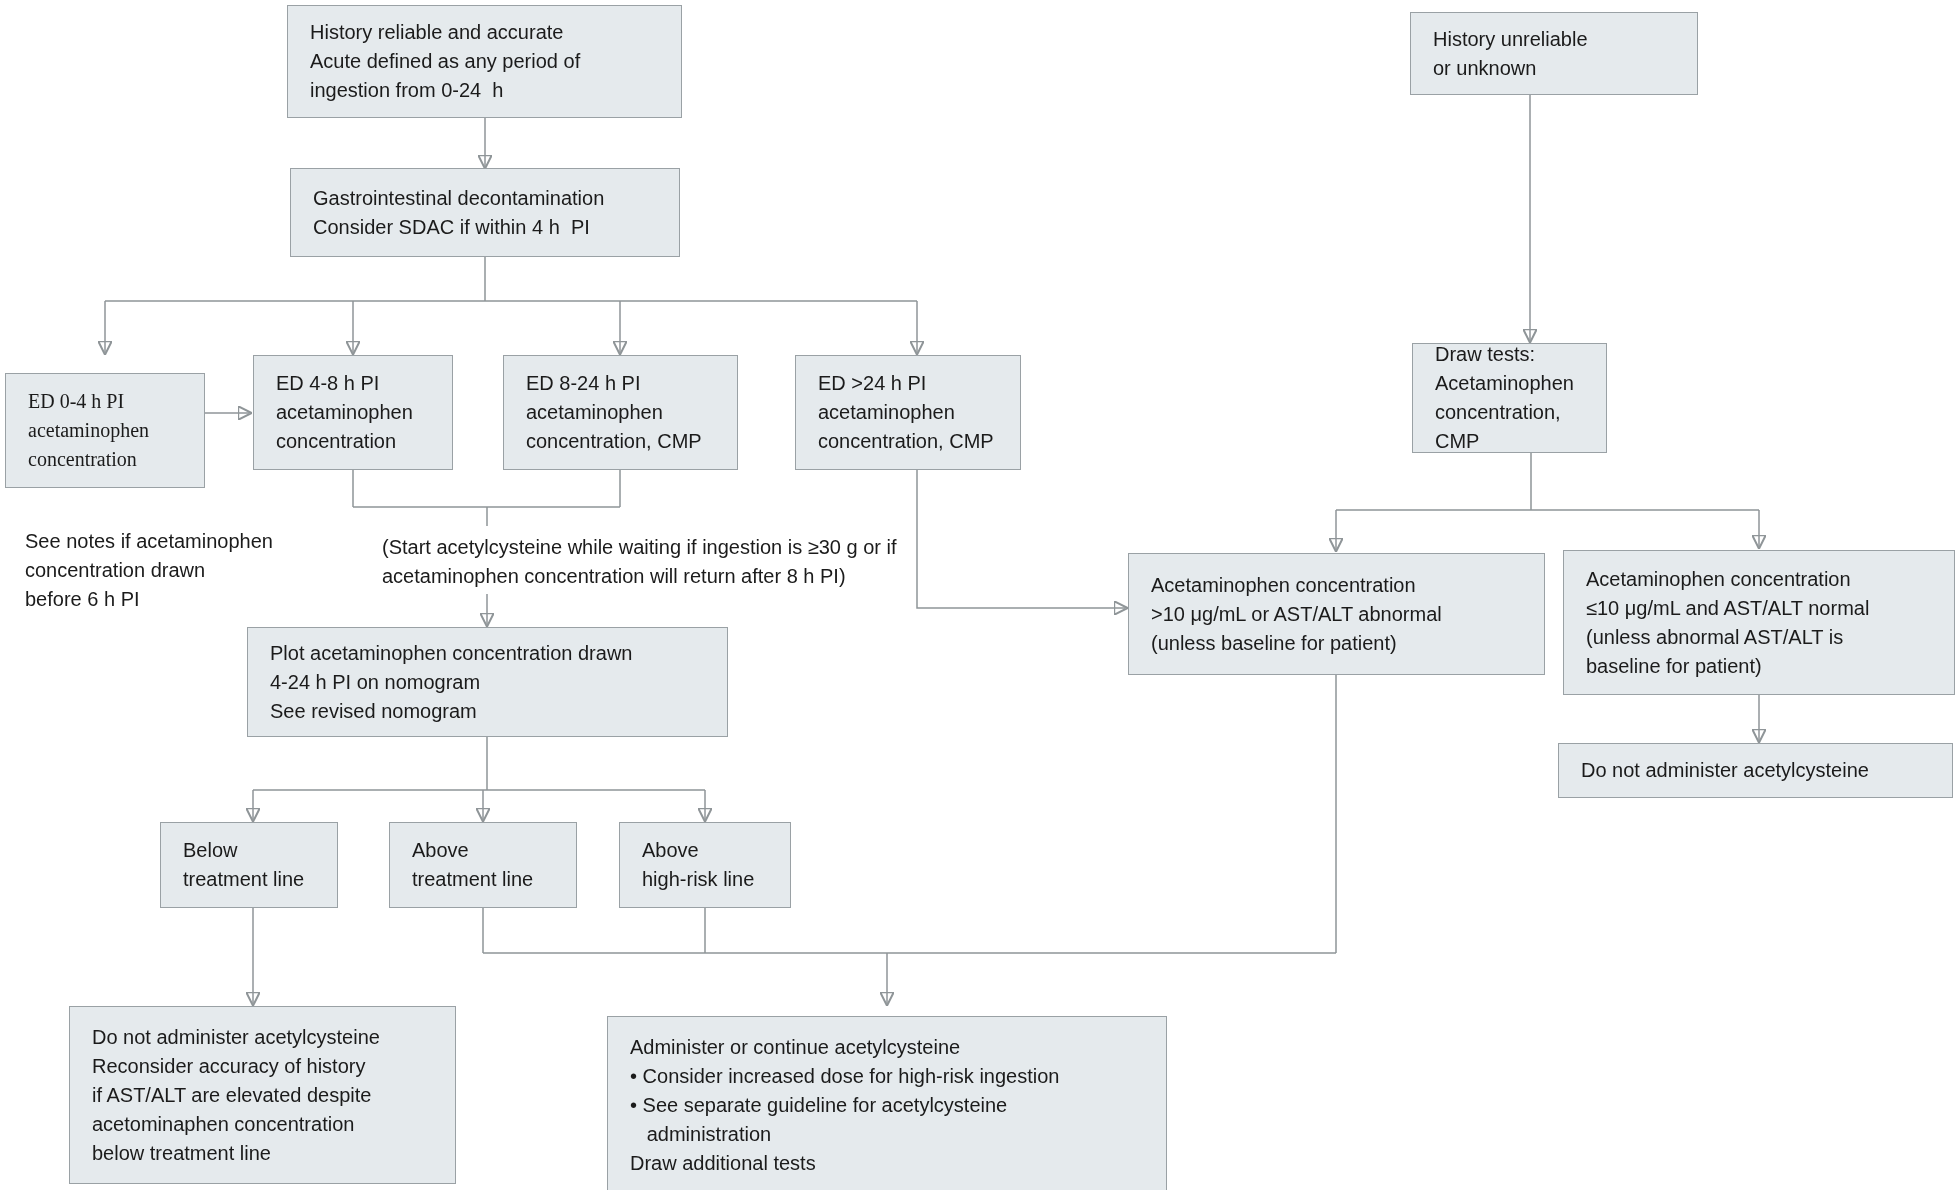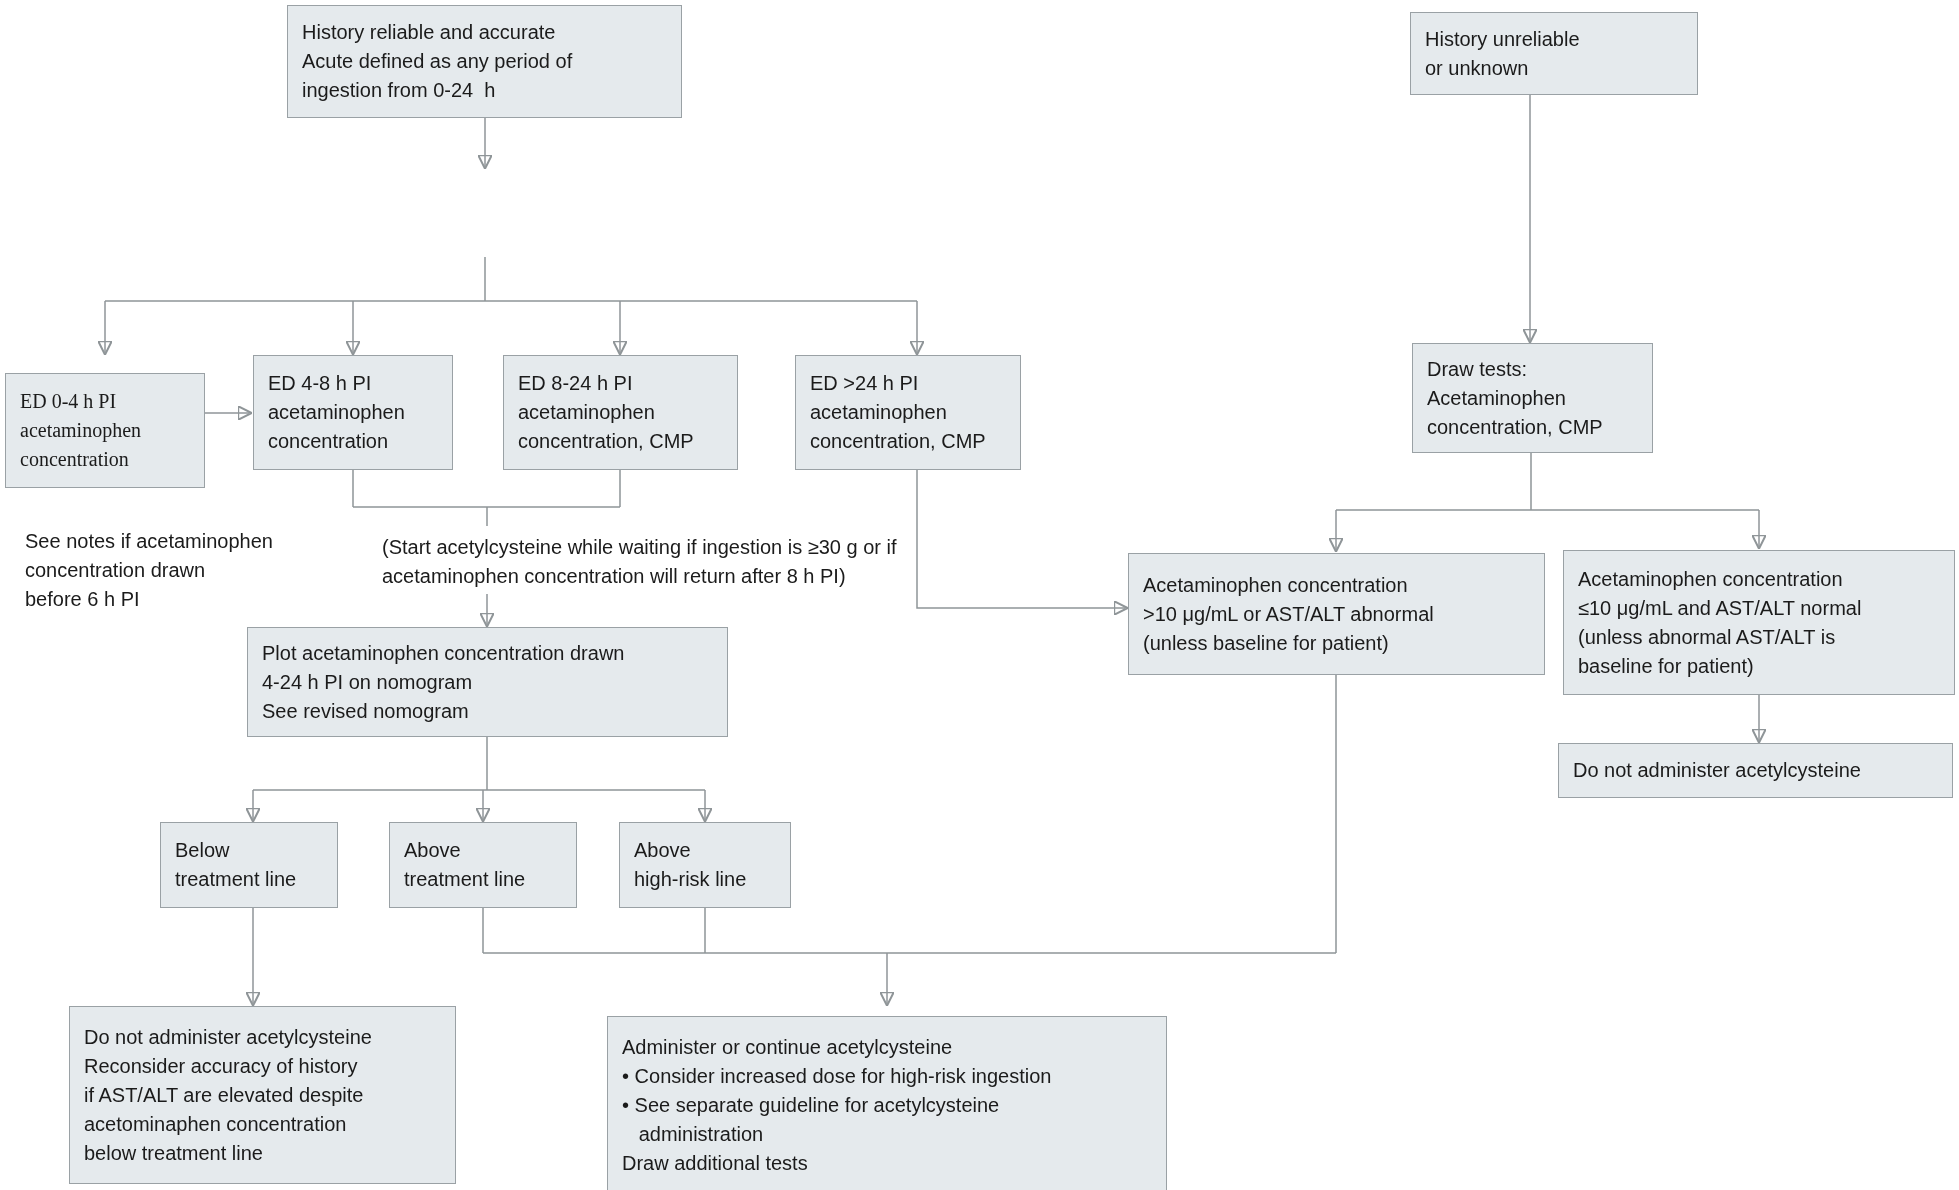--- a/index.html
+++ b/index.html
@@ -21,21 +21,21 @@
   }
   .connectors{position:absolute;left:0;top:0;width:1959px;height:1190px;}
   .connectors path{stroke:var(--line);stroke-width:1.5;fill:none;}
   .arrowhead{fill:var(--arrow);stroke:none;}
   .node{
     position:absolute;
     background:var(--box-fill);
     border:1px solid var(--box-border);
     box-sizing:border-box;
     display:flex;align-items:center;
-    padding:8px 14px;
+    padding:8px 22px;
     font-size:20px;line-height:29px;
     white-space:pre-wrap;
     color:var(--text);
   }
   .annotation{
     position:absolute;
     font-size:20px;line-height:29px;
     white-space:pre-wrap;
     color:var(--text);
   }
@@ -74,20 +74,22 @@
     <path marker-end="url(#arrow)" d="M1530,95 V340"></path>
     <path marker-end="url(#arrow)" d="M1336,510 V549"></path>
     <path marker-end="url(#arrow)" d="M1759,510 V546"></path>
     <path marker-end="url(#arrow)" d="M1759,695 V740"></path>
   </svg>
 
   <div class="node" style="left:287px;top:5px;width:395px;height:113px;">History reliable and accurate
 Acute defined as any period of
 ingestion from 0-24  h</div>
 
+  <div class="node" style="left:290px;top:168px;width:390px;height:89px;">Gastrointestinal decontamination
+Consider SDAC if within 4 h  PI</div>
 
   <div class="node" style="left:5px;top:373px;width:200px;height:115px;font-family:Liberation Serif, serif;">ED 0-4 h PI
 acetaminophen
 concentration</div>
 
   <div class="node" style="left:253px;top:355px;width:200px;height:115px;">ED 4-8 h PI
 acetaminophen
 concentration</div>
 
   <div class="node" style="left:503px;top:355px;width:235px;height:115px;">ED 8-24 h PI
@@ -126,21 +128,21 @@
 
   <div class="node" style="left:607px;top:1006px;width:560px;height:178px;margin-top:10px;">Administer or continue acetylcysteine
 • Consider increased dose for high-risk ingestion
 • See separate guideline for acetylcysteine
    administration
 Draw additional tests</div>
 
   <div class="node" style="left:1410px;top:12px;width:288px;height:83px;">History unreliable
 or unknown</div>
 
-  <div class="node" style="left:1412px;top:343px;width:241px;height:110px;">Draw tests:
+  <div class="node" style="left:1412px;top:343px;width:195px;height:110px;">Draw tests:
 Acetaminophen
 concentration, CMP</div>
 
   <div class="node" style="left:1128px;top:553px;width:417px;height:122px;">Acetaminophen concentration
 &gt;10 μg/mL or AST/ALT abnormal
 (unless baseline for patient)</div>
 
   <div class="node" style="left:1563px;top:550px;width:392px;height:145px;">Acetaminophen concentration
 ≤10 μg/mL and AST/ALT normal
 (unless abnormal AST/ALT is

